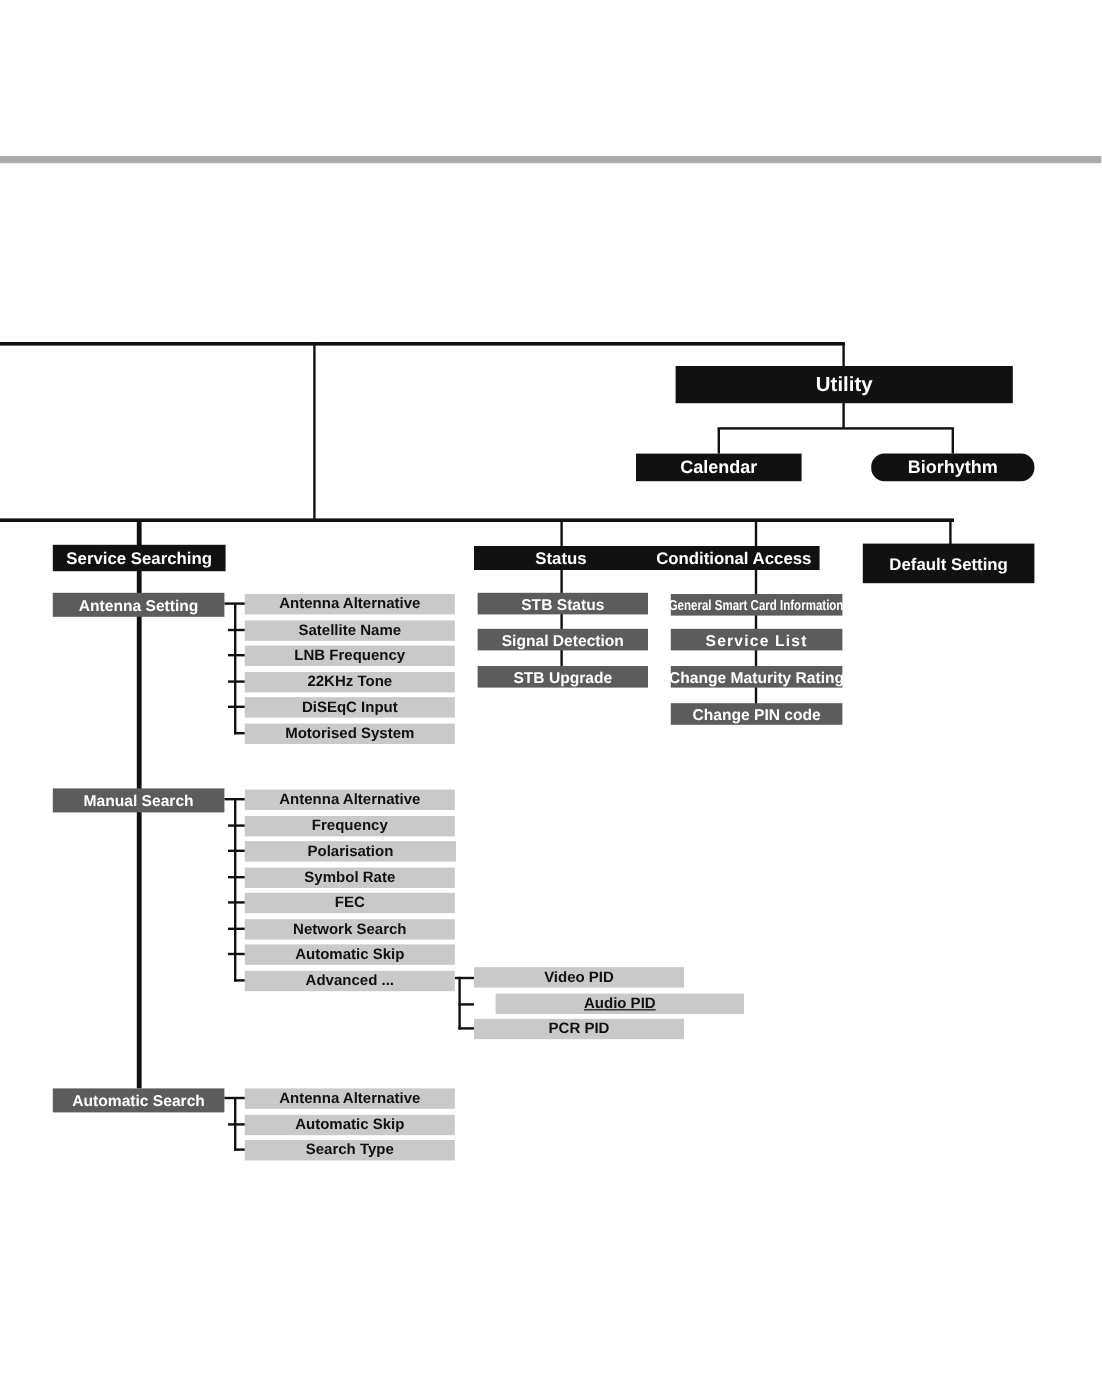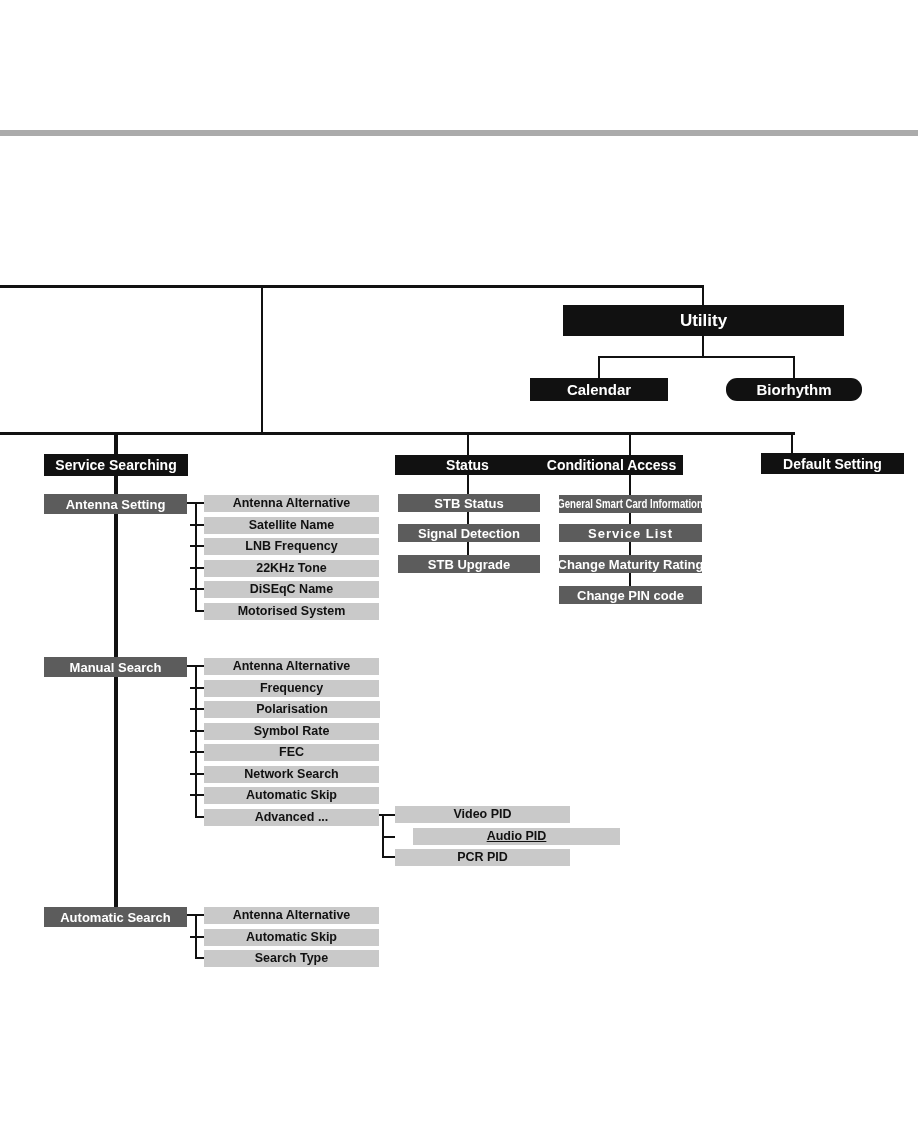--- a/index.html
+++ b/index.html
@@ -75,31 +75,31 @@
   <div class="line" style="left:195px;top:957px;width:9px;height:2px;"></div>
 
   <div class="n black f17" style="left:563px;top:305px;width:281px;height:31px;">Utility</div>
 
   <div class="n black f15" style="left:530px;top:378px;width:138px;height:23px;">Calendar</div>
   <div class="n black f15" style="left:726px;top:378px;width:136px;height:23px;border-radius:11px;">Biorhythm</div>
 
   <div class="n black f14" style="left:44px;top:454px;width:144px;height:22px;">Service Searching</div>
   <div class="n black f14" style="left:395px;top:455px;width:145px;height:20px;">Status</div>
   <div class="n black f14" style="left:540px;top:455px;width:143px;height:20px;">Conditional Access</div>
-  <div class="n black f14" style="left:761px;top:453px;width:143px;height:21px;">Default Setting</div>
+  <div class="n black f14" style="left:719px;top:453px;width:143px;height:33px;">Default Setting</div>
 
   <div class="n dark f13" style="left:44px;top:494px;width:143px;height:20px;">Antenna Setting</div>
   <div class="n dark f13" style="left:44px;top:657px;width:143px;height:20px;">Manual Search</div>
   <div class="n dark f13" style="left:44px;top:907px;width:143px;height:20px;">Automatic Search</div>
 
   <div class="n light f12" style="left:204px;top:495px;width:175px;height:17px;">Antenna Alternative</div>
   <div class="n light f12" style="left:204px;top:517px;width:175px;height:17px;">Satellite Name</div>
   <div class="n light f12" style="left:204px;top:538px;width:175px;height:17px;">LNB Frequency</div>
   <div class="n light f12" style="left:204px;top:560px;width:175px;height:17px;">22KHz Tone</div>
-  <div class="n light f12" style="left:204px;top:581px;width:175px;height:17px;">DiSEqC Name</div>
+  <div class="n light f12" style="left:204px;top:581px;width:175px;height:17px;">DiSEqC Input</div>
   <div class="n light f12" style="left:204px;top:603px;width:175px;height:17px;">Motorised System</div>
 
   <div class="n light f12" style="left:204px;top:658px;width:175px;height:17px;">Antenna Alternative</div>
   <div class="n light f12" style="left:204px;top:680px;width:175px;height:17px;">Frequency</div>
   <div class="n light f12" style="left:204px;top:701px;width:176px;height:17px;">Polarisation</div>
   <div class="n light f12" style="left:204px;top:723px;width:175px;height:17px;">Symbol Rate</div>
   <div class="n light f12" style="left:204px;top:744px;width:175px;height:17px;">FEC</div>
   <div class="n light f12" style="left:204px;top:766px;width:175px;height:17px;">Network Search</div>
   <div class="n light f12" style="left:204px;top:787px;width:175px;height:17px;">Automatic Skip</div>
   <div class="n light f12" style="left:204px;top:809px;width:175px;height:17px;">Advanced ...</div>

